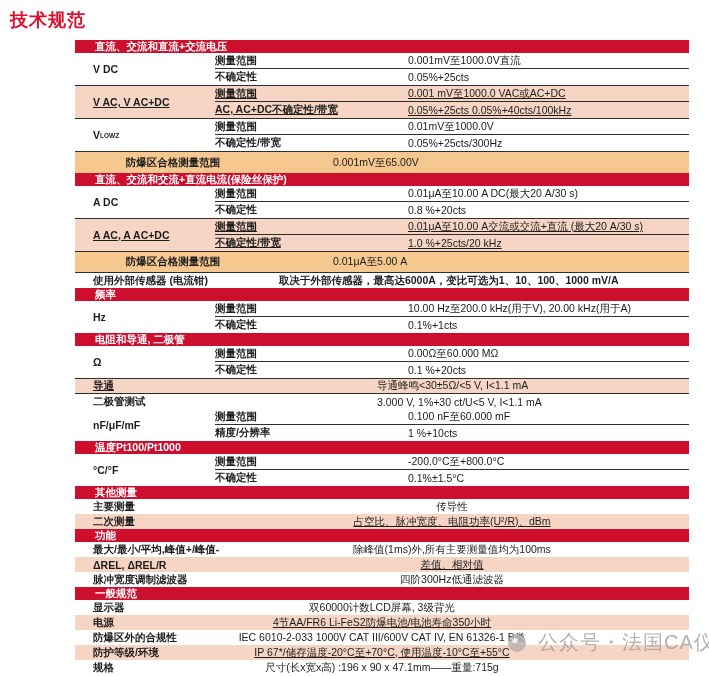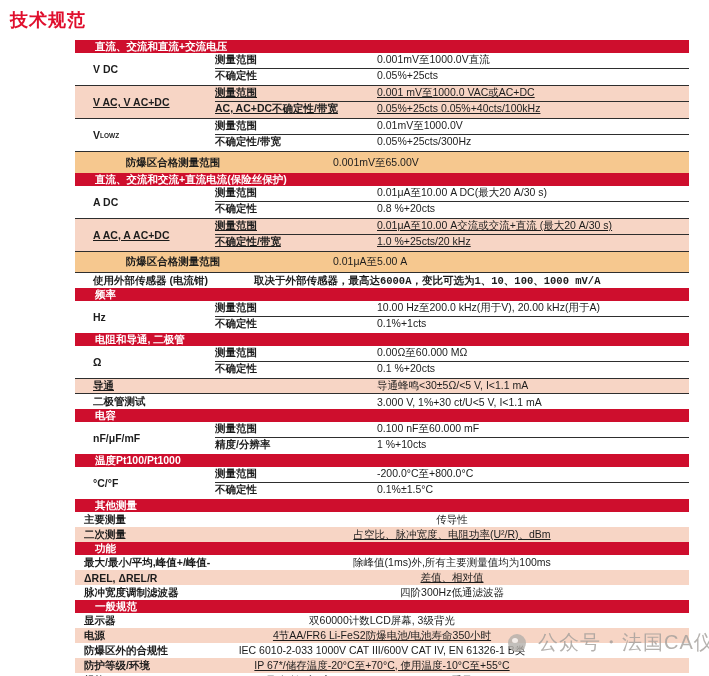--- a/index.html
+++ b/index.html
@@ -12,33 +12,33 @@
   .sec { height:13px; line-height:13px; background:var(--red,#ce0e2d); color:#fff;
     font-weight:bold; padding-left:20px; font-size:10.5px; }
   .bg-white { background:#ffffff; }
   .bg-pink  { background:var(--pink,#f7d5c5);text-decoration:underline; }
   .rule { border-bottom:1.4px solid var(--line,#2e2e2e); }
 
   .grp { display:flex; }
   .grp .c1 { width:140px; display:flex; align-items:center; padding-left:18px; font-weight:bold; }
   .grp .c1 sub { font-size:6.5px; font-weight:bold; }
   .grp .c23 { flex:1; }
-  .grp .sub { display:flex; height:16px; align-items:flex-start; }
+  .grp .sub { display:flex; height:16px; align-items:center;gap:31px; }
   .grp .subrule { border-bottom:1px solid var(--line,#2e2e2e); }
   .c2 { width:162px; font-weight:bold; }
   .c3 { flex:1; }
 
   .row { display:flex; align-items:center; height:15px; position:relative; }
   .row .lab { padding-left:18px; font-weight:bold; white-space:nowrap; }
-  .row .lab-abs { position:absolute; left:9px; top:50%; transform:translateY(-50%);
+  .row .lab-abs { position:absolute; left:18px; top:50%; transform:translateY(-50%);
     font-weight:bold; white-space:nowrap; }
   .val-col3 { position:absolute; left:302px; }
   .val-c23  { margin-left:140px; flex:1; text-align:center; }
   .val-full { width:100%; text-align:center; }
-  .val-wide { margin-left:46px; font-weight:bold;font-family:Liberation Mono, monospace; }
+  .val-wide { margin-left:71px; font-weight:bold; }
 
   .atex { height:21px; background:var(--orange,#f6c88f); display:flex; align-items:center; }
   .atex .atex-lab { width:196px; text-align:center; font-weight:bold; }
   .atex .atex-val { margin-left:62px; }
 
   #watermark { position:absolute; left:508px; top:629px; display:flex; align-items:center;
     gap:12px; z-index:5; opacity:.8; white-space:nowrap; }
   #watermark .wm-text { font-size:20px; color:#a39f9b; letter-spacing:1px; }
   .wm-logo { width:18px; height:18px; border-radius:50%; background:#b4b0ab; position:relative; flex:0 0 auto; }
   .wm-logo::after { content:""; position:absolute; left:4px; top:4px; width:6px; height:5px;
@@ -173,21 +173,20 @@
       </div>
     </div>
     <div class="row bg-pink rule">
       <div class="lab">导通</div>
       <div class="val-col3">导通蜂鸣&lt;30±5Ω/&lt;5 V, I&lt;1.1 mA</div>
     </div>
     <div class="row bg-white">
       <div class="lab">二极管测试</div>
       <div class="val-col3">3.000 V, 1%+30 ct/U&lt;5 V, I&lt;1.1 mA</div>
     </div>
-    <div class="sec">电容</div>
     <div class="grp bg-white">
       <div class="c1">
         <span>nF/μF/mF</span>
       </div>
       <div class="c23">
         <div class="sub subrule">
           <div class="c2">测量范围</div>
           <div class="c3">0.100 nF至60.000 mF</div>
         </div>
         <div class="sub">

